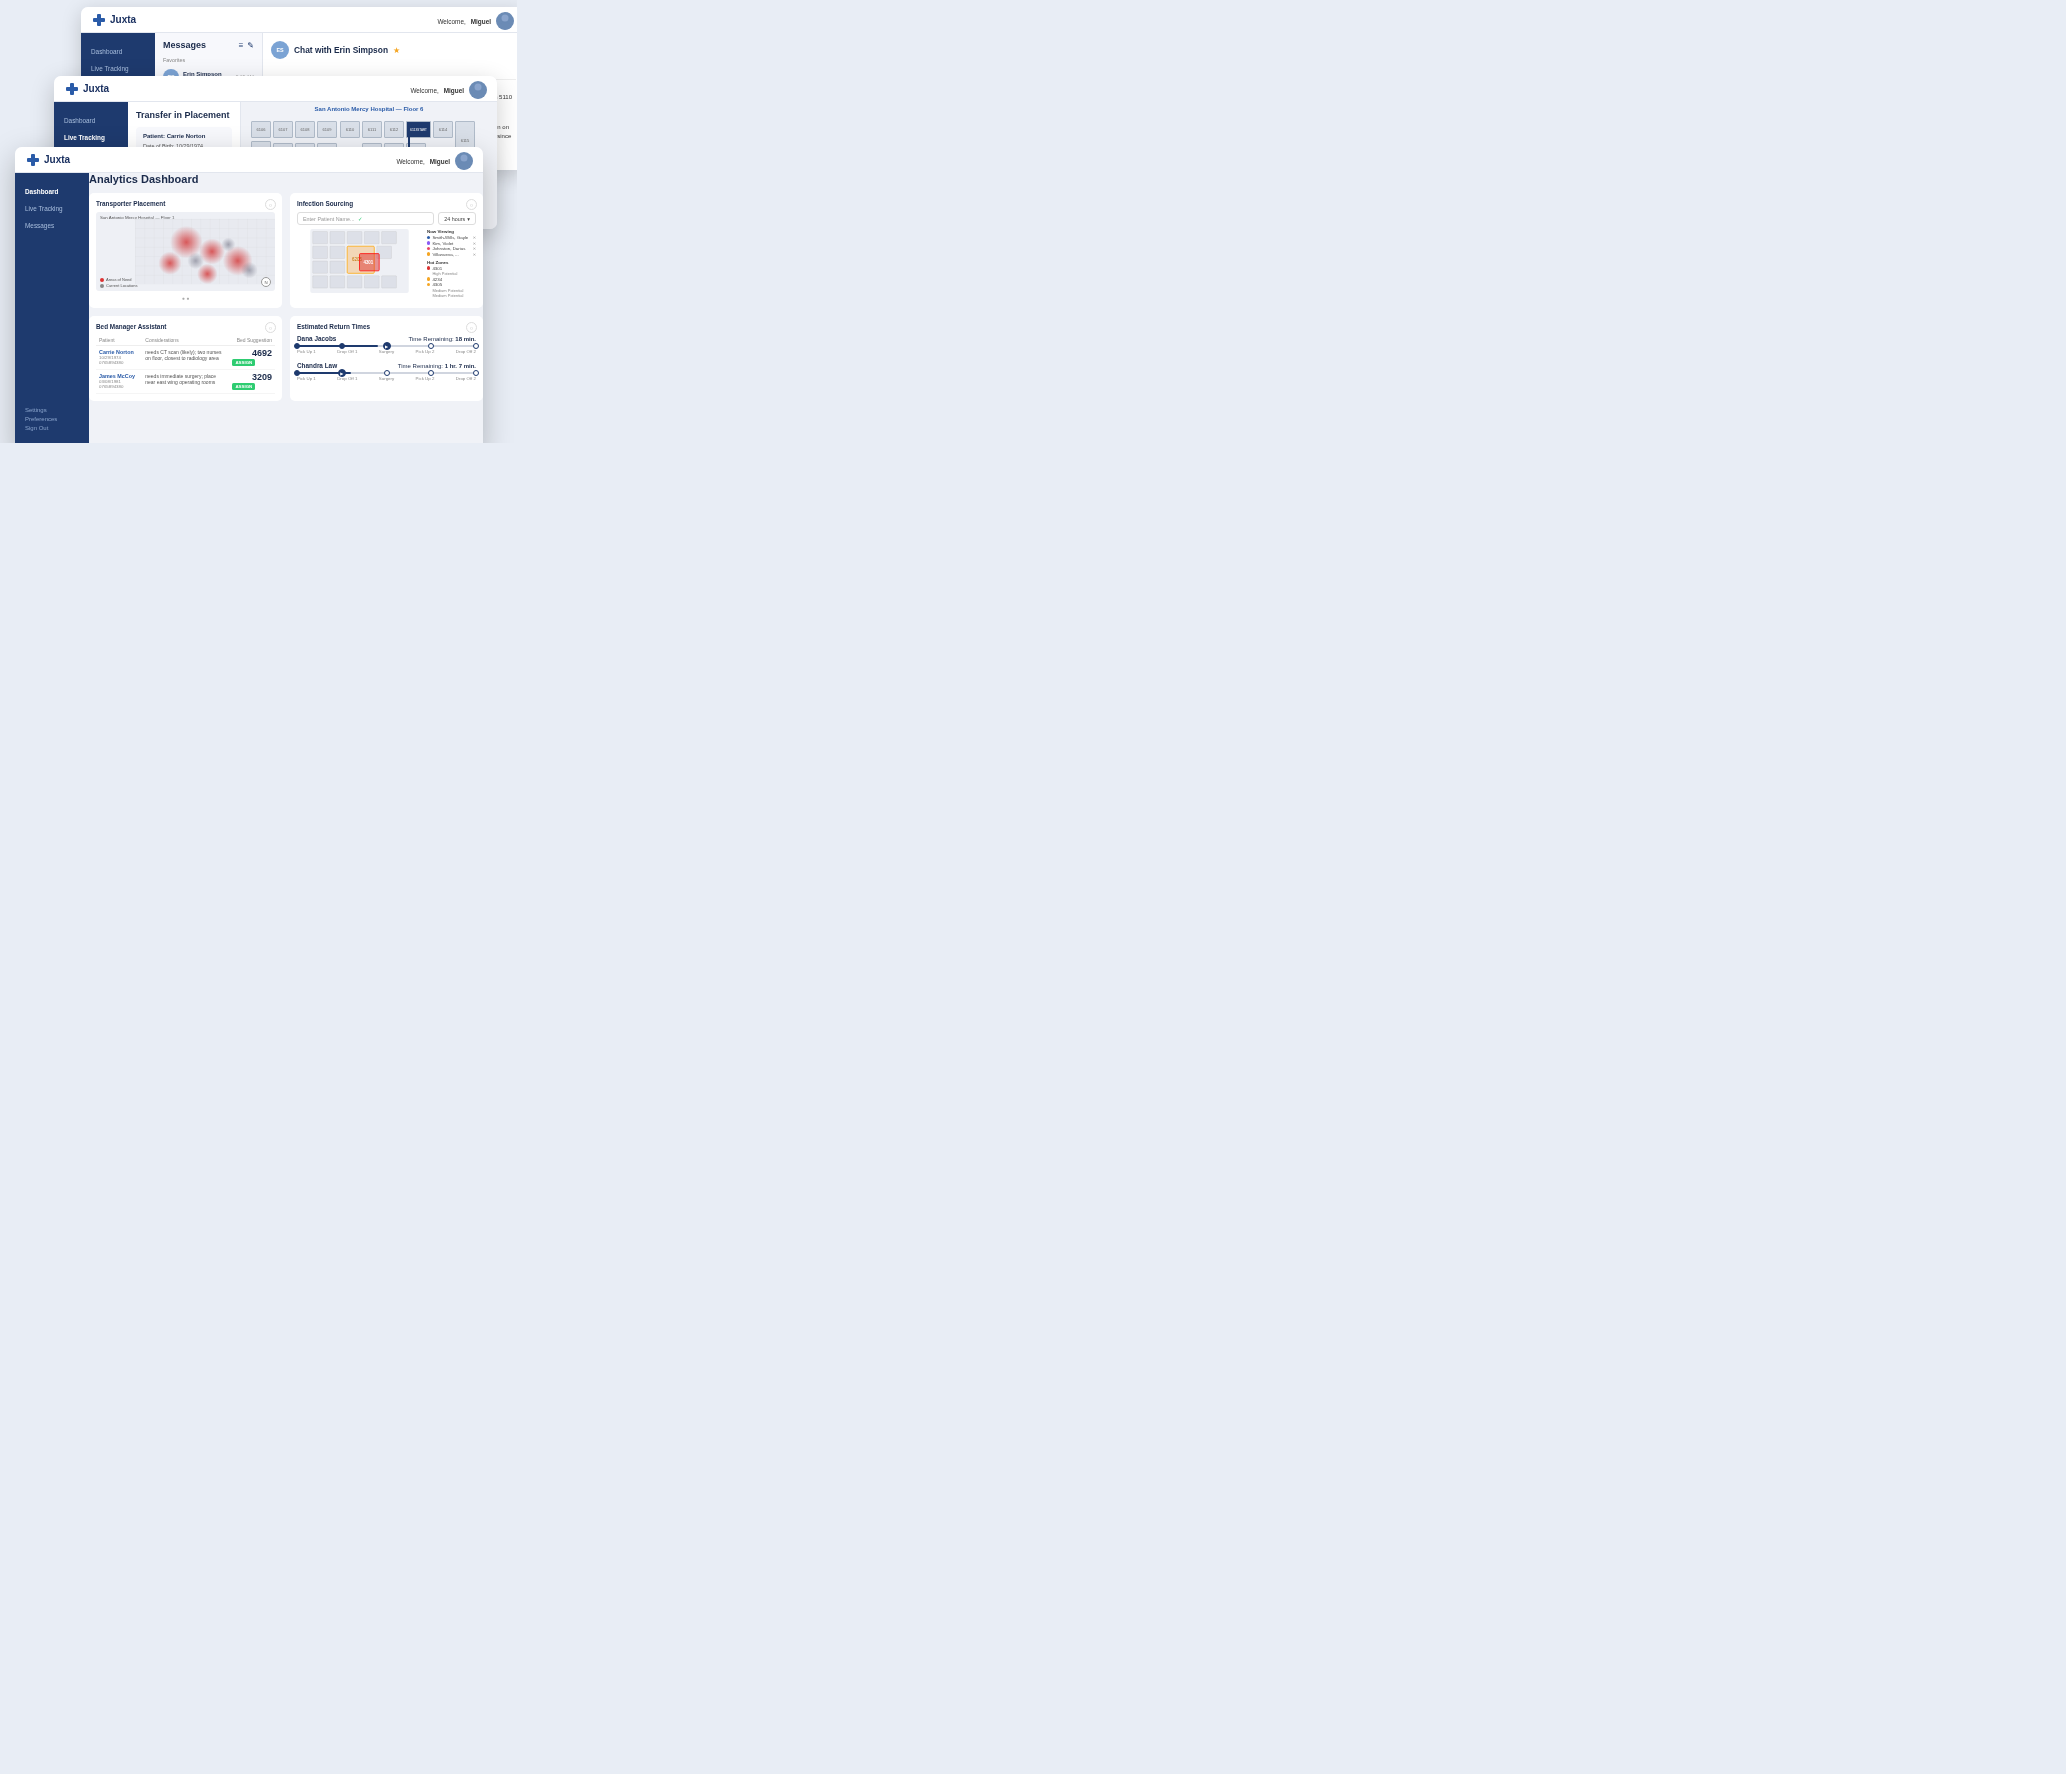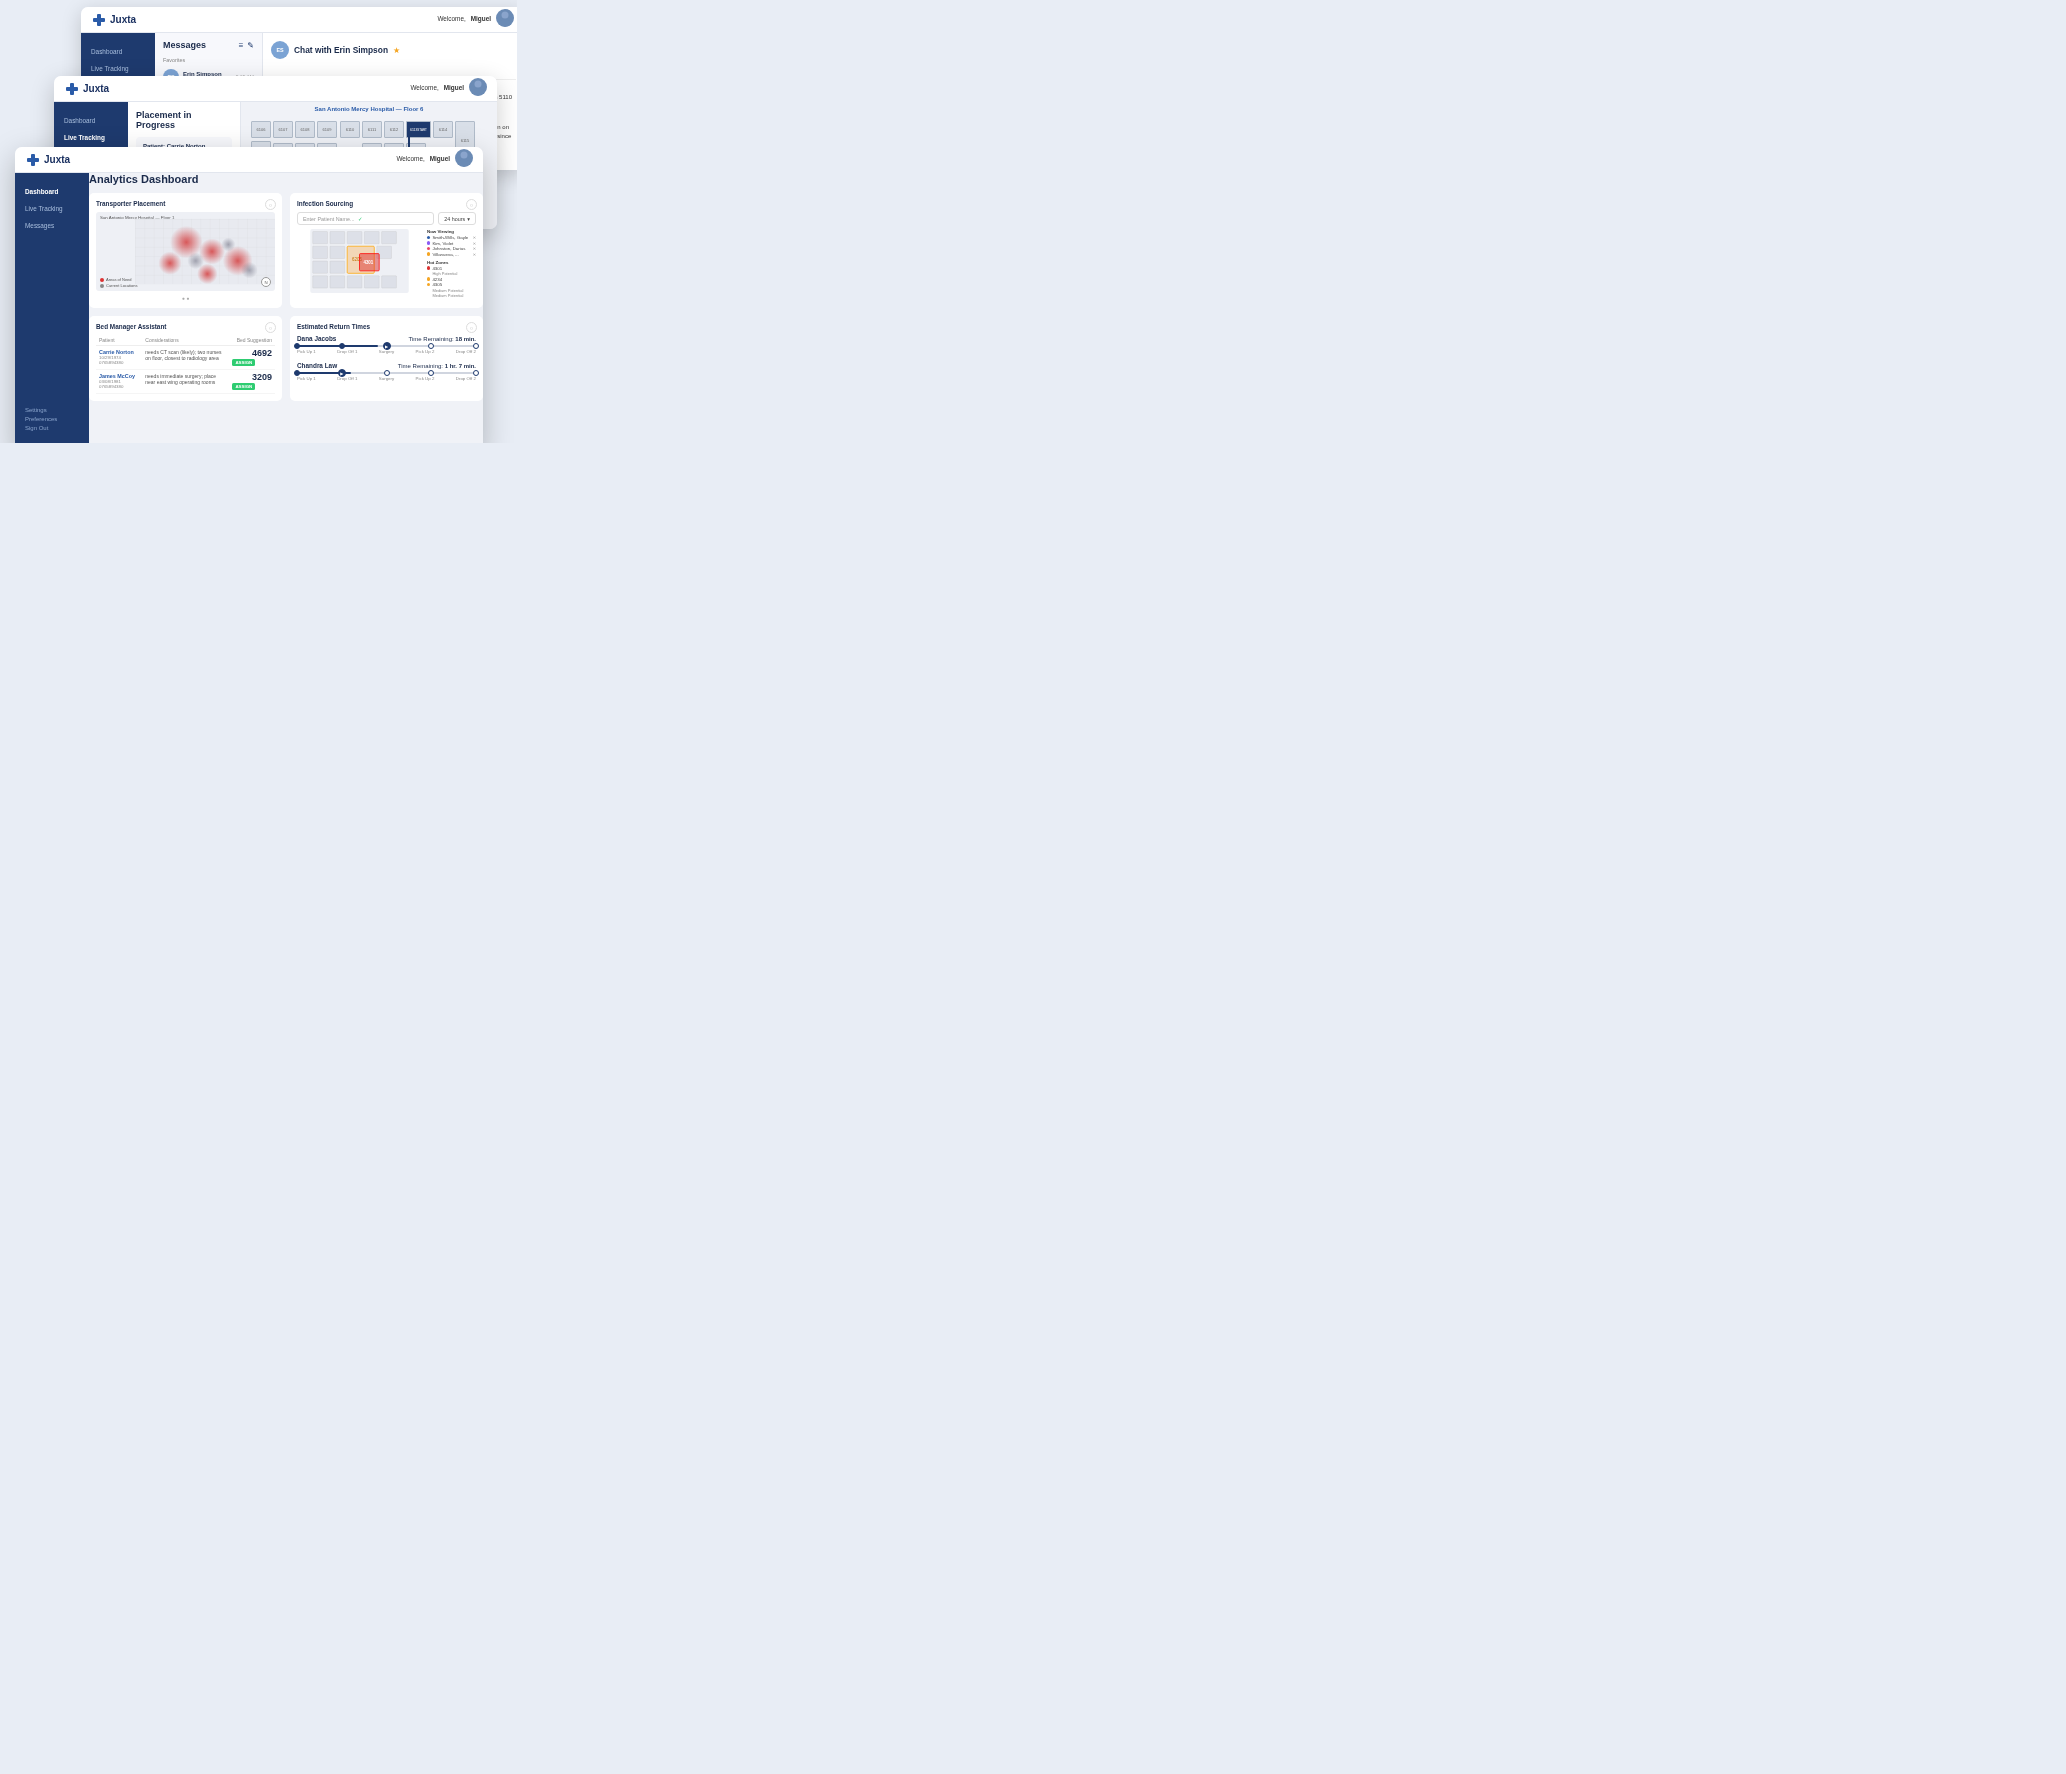--- a/index.html
+++ b/index.html
@@ -50,21 +50,21 @@
       background: #f0f2f7;
       border-radius: 7px;
       box-shadow: 0 10px 30px rgba(0,0,0,0.25);
       overflow: hidden;
       z-index: 3;
     }
 
     
     .app-header {
       display: flex;
-      align-items: flex-end;
+      align-items: flex-start;
       justify-content: flex-end;
       padding: 5px 10px;
       background: white;
       border-bottom: 0.5px solid #e2e6ee;
       height: 26px;
     }
     .header-logo {
       position: absolute;
       left: 10px;
       display: flex;
@@ -648,21 +648,21 @@
     </div>
   </div>
   <div class="app-layout">
     <div class="sidebar">
       <div class="sidebar-item">Dashboard</div>
       <div class="sidebar-item active">Live Tracking</div>
       <div class="sidebar-item">Messages</div>
     </div>
     <div class="tracking-content">
       <div class="tracking-left">
-        <div class="tracking-title">Placement in Progress</div>
+        <div class="tracking-title">Transfer in Placement</div>
         <div class="info-card">
           <div><strong>Patient: Carrie Norton</strong></div>
           <div>Date of Birth: 10/29/1974</div>
           <div>Hospital I.D.: 0765894380</div>
         </div>
         <div class="info-card">
           <div><strong>Transporter: Miguel Rodrigues</strong></div>
           <div>San Antonio Mercy Hospital</div>
         </div>
       </div>

